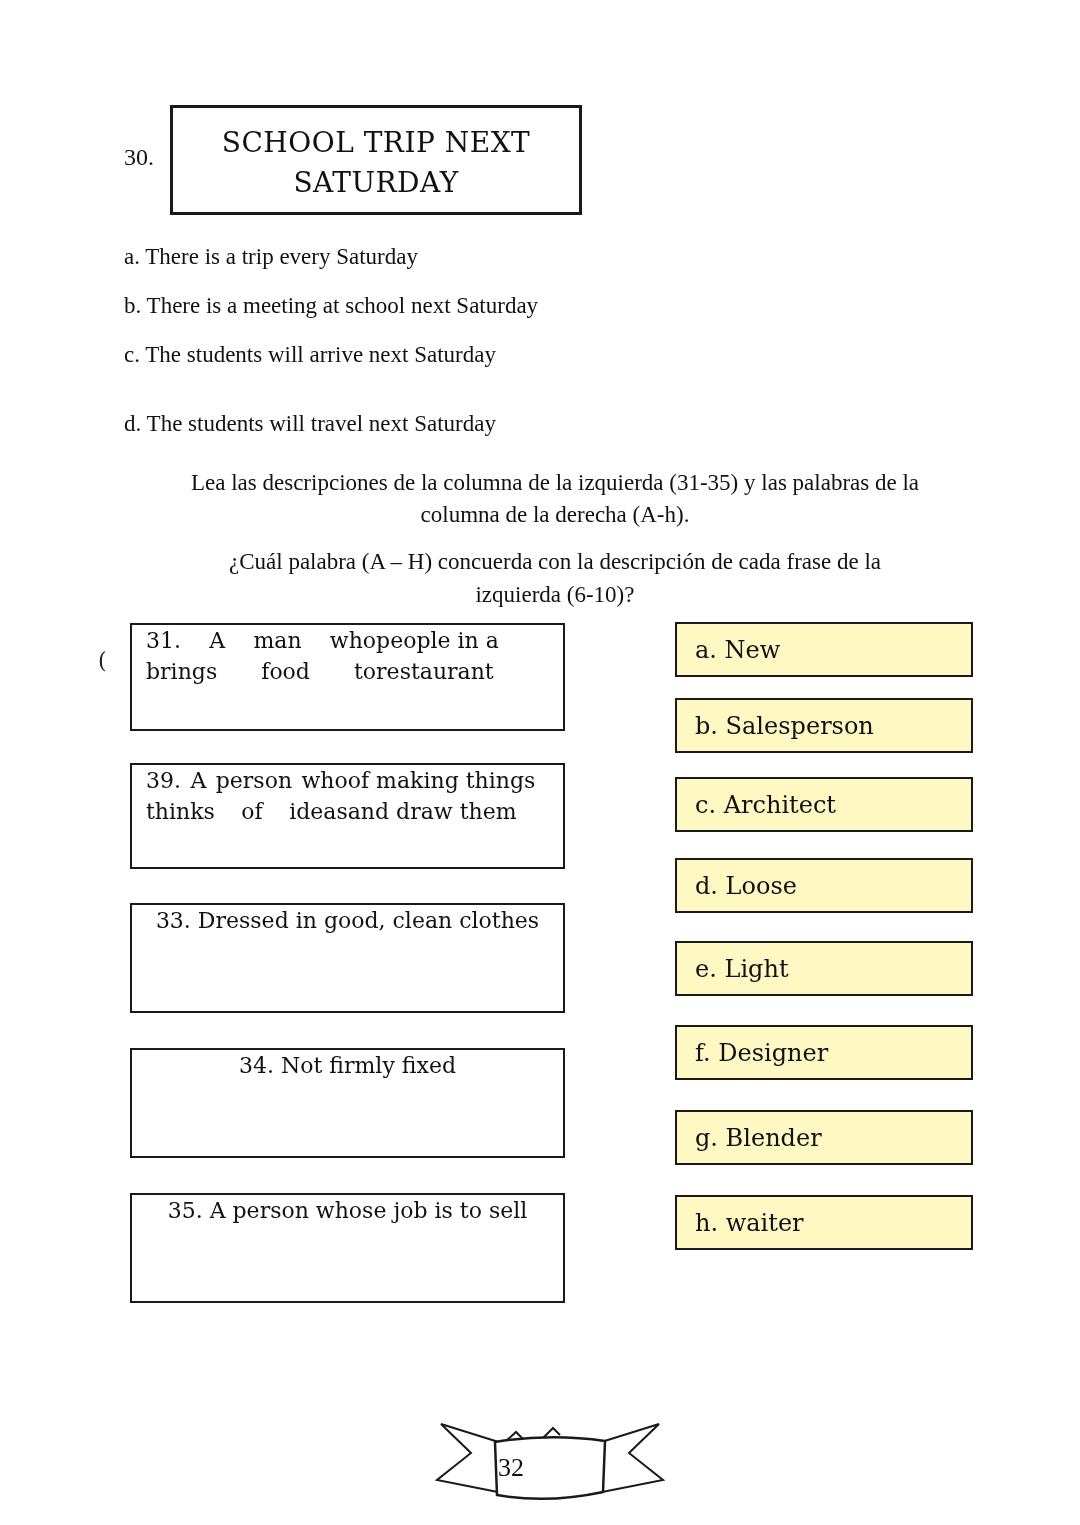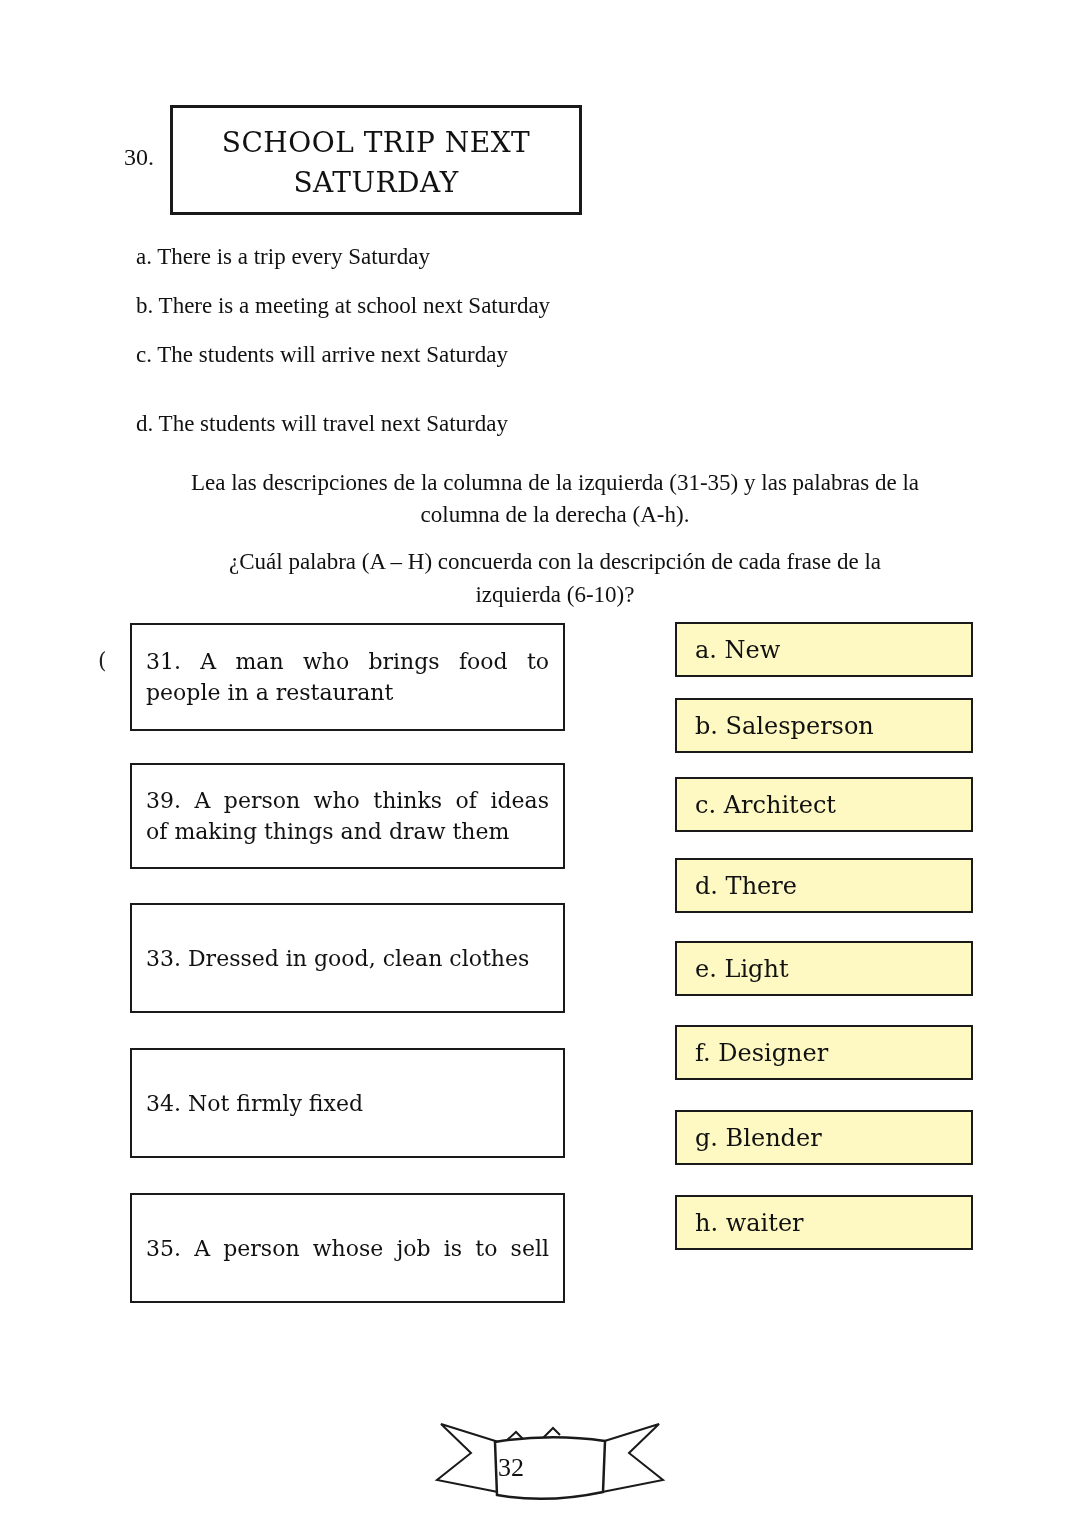--- a/index.html
+++ b/index.html
@@ -31,42 +31,41 @@
     letter-spacing: 0.5px;
     margin-left: 7px;
   }
 
   
   .opt {
     position: absolute;
     left: 124px;
     font: 23px/28px "Liberation Serif", serif;
     white-space: nowrap;
-    margin-left: 12px;
   }
 
   
   .instr {
     position: absolute;
     left: 30px; width: 1050px;
     text-align: center;
     font: 23px/30px "Liberation Serif", serif;
     white-space: nowrap;
     margin-top: 28px;
   }
 
   
   .lbox {
     position: absolute;
     left: 130px; width: 435px;
     border: 2px solid #1a1a1a;
     box-sizing: border-box;
     background: #ffffff;
     display: flex;
-    flex-direction: column;
+    flex-direction: row;
     justify-content: center;
     padding: 0 14px;
     font: 22px/31px "DejaVu Serif", serif;
   }
   .lbox .jline { text-align: justify; text-align-last: justify; }
 
   
   .rbox {
     position: absolute;
     left: 675px; width: 298px; height: 55px;
@@ -134,21 +133,21 @@
   <div class="lbox" style="top:1048px; height:110px">
     <div>34. Not firmly fixed</div>
   </div>
   <div class="lbox" style="top:1193px; height:110px">
     <div class="jline">35. A person whose job is to sell</div>
   </div>
 
   <div class="rbox" style="top:622px">a. New</div>
   <div class="rbox" style="top:698px">b. Salesperson</div>
   <div class="rbox" style="top:777px">c. Architect</div>
-  <div class="rbox" style="top:858px">d. There</div>
+  <div class="rbox" style="top:858px">d. Loose</div>
   <div class="rbox" style="top:941px">e. Light</div>
   <div class="rbox" style="top:1025px">f. Designer</div>
   <div class="rbox" style="top:1110px">g. Blender</div>
   <div class="rbox" style="top:1195px">h. waiter</div>
 
   <div class="ribbon-wrap">
     <svg viewBox="0 0 250 100">
 
       <path d="M 80,36 L 16,16 L 46,45 L 12,72 L 78,85 Z" fill="#ffffff" stroke="#1a1a1a" stroke-width="2" stroke-linejoin="miter"></path>
 

